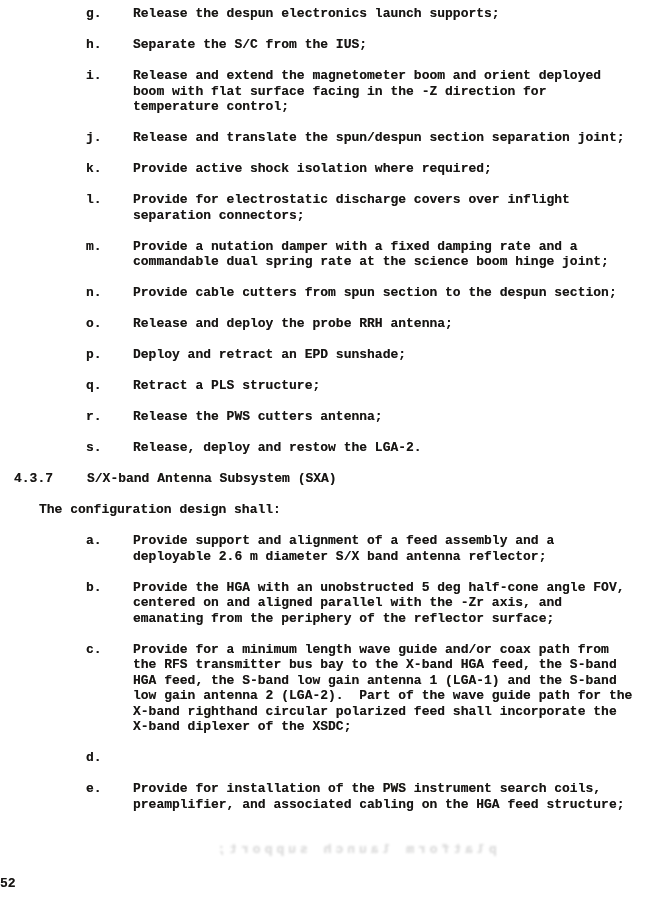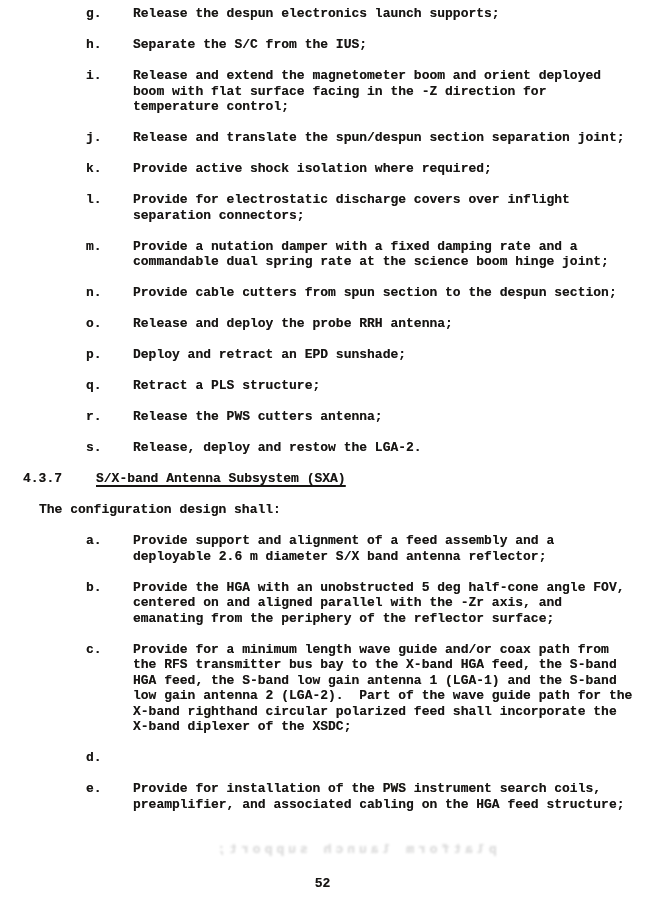--- a/index.html
+++ b/index.html
@@ -21,33 +21,32 @@
     display: flex;
     padding-left: 86px;
     margin-bottom: 15.5px;
   }
   .item .label { width: 36px; flex: none; }
   .item .text { white-space: pre-wrap; max-width: 525px; margin-left: 11px; }
   .section-row {
     display: flex;
     margin-bottom: 15.5px;
   }
-  .section-num { padding-left: 23px; width: 73px; flex: none; font-family: Liberation Mono, monospace; }
+  .section-num { padding-left: 14px; width: 73px; flex: none; font-family: Liberation Mono, monospace; }
   .section-title {
-    text-decoration: underline;
     text-underline-offset: 3px;
     text-decoration-thickness: 1.5px;
   }
   .intro { padding-left: 39px; margin-bottom: 15.5px; }
   .page-number {
     position: absolute;
     top: 876px;
     left: 0;
     width: 100%;
-    text-align: center;
+    text-align: left;
   }
   .bleed-through {
     position: absolute;
     top: 842px;
     left: 140px;
     width: 430px;
     text-align: center;
     transform: scaleX(-1);
     filter: blur(1.3px);
     opacity: 0.30;

